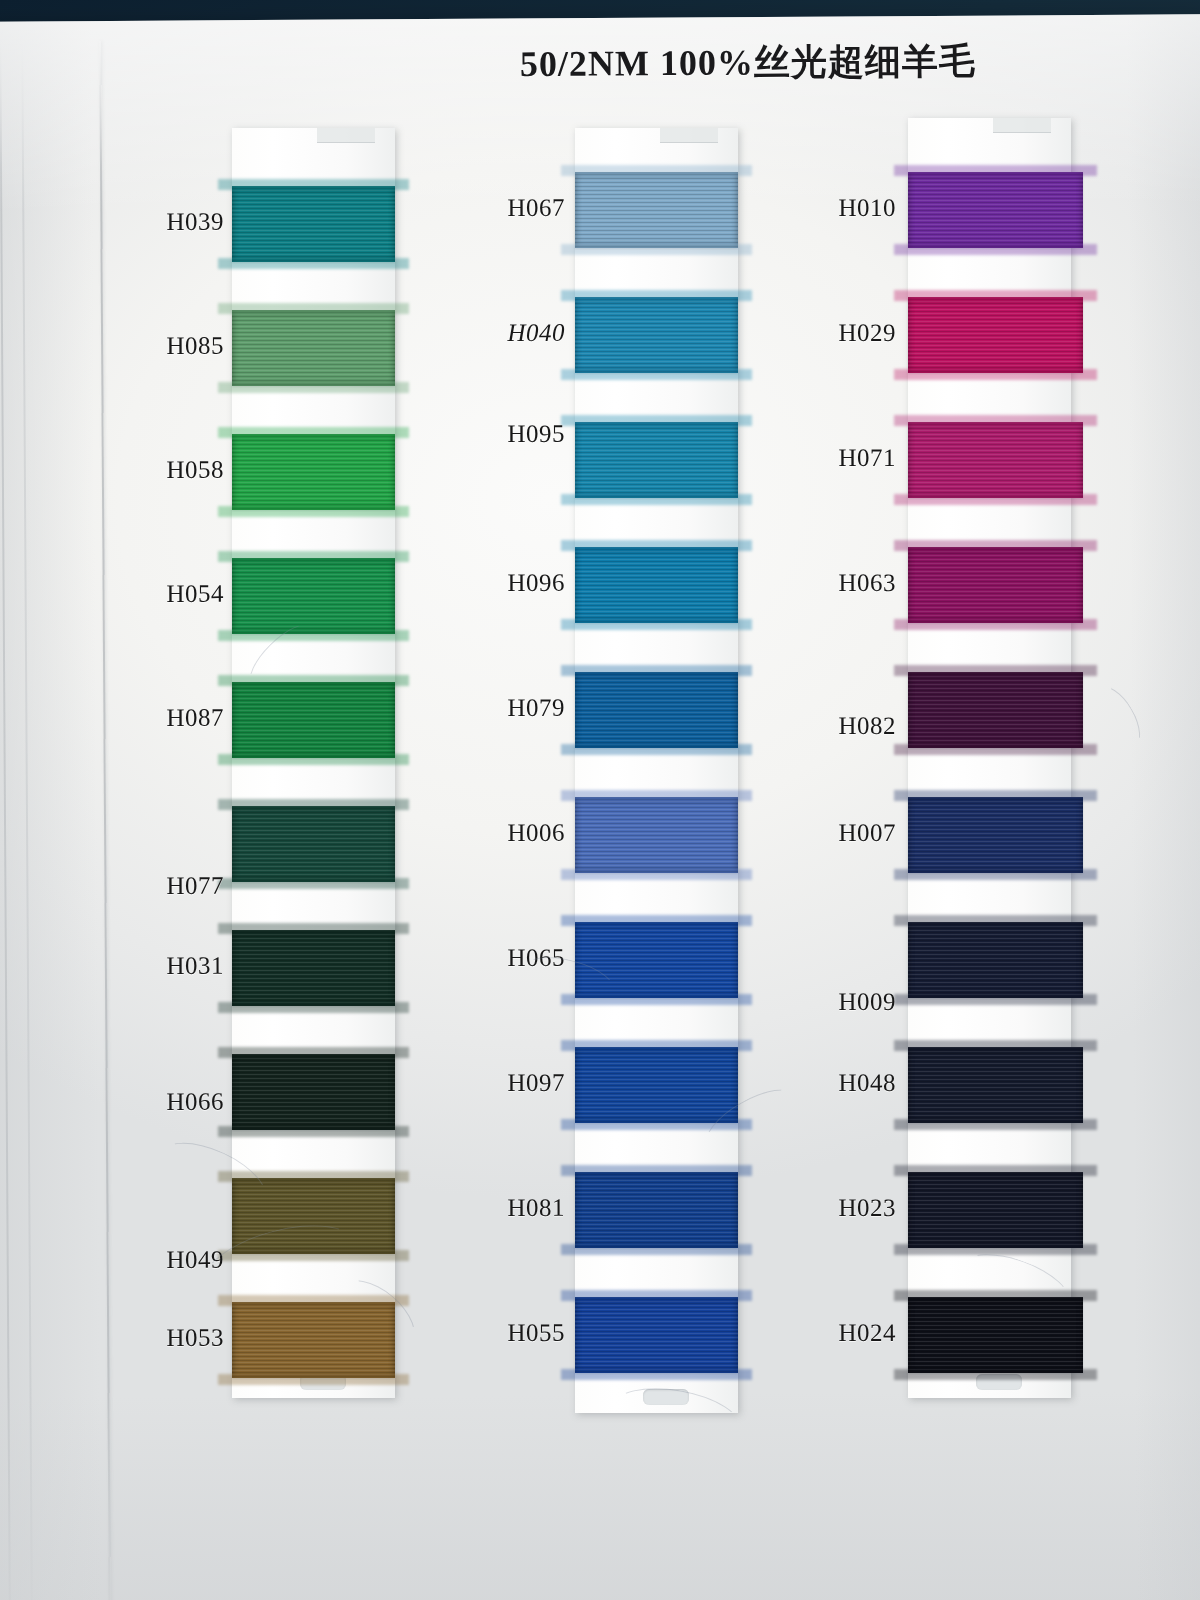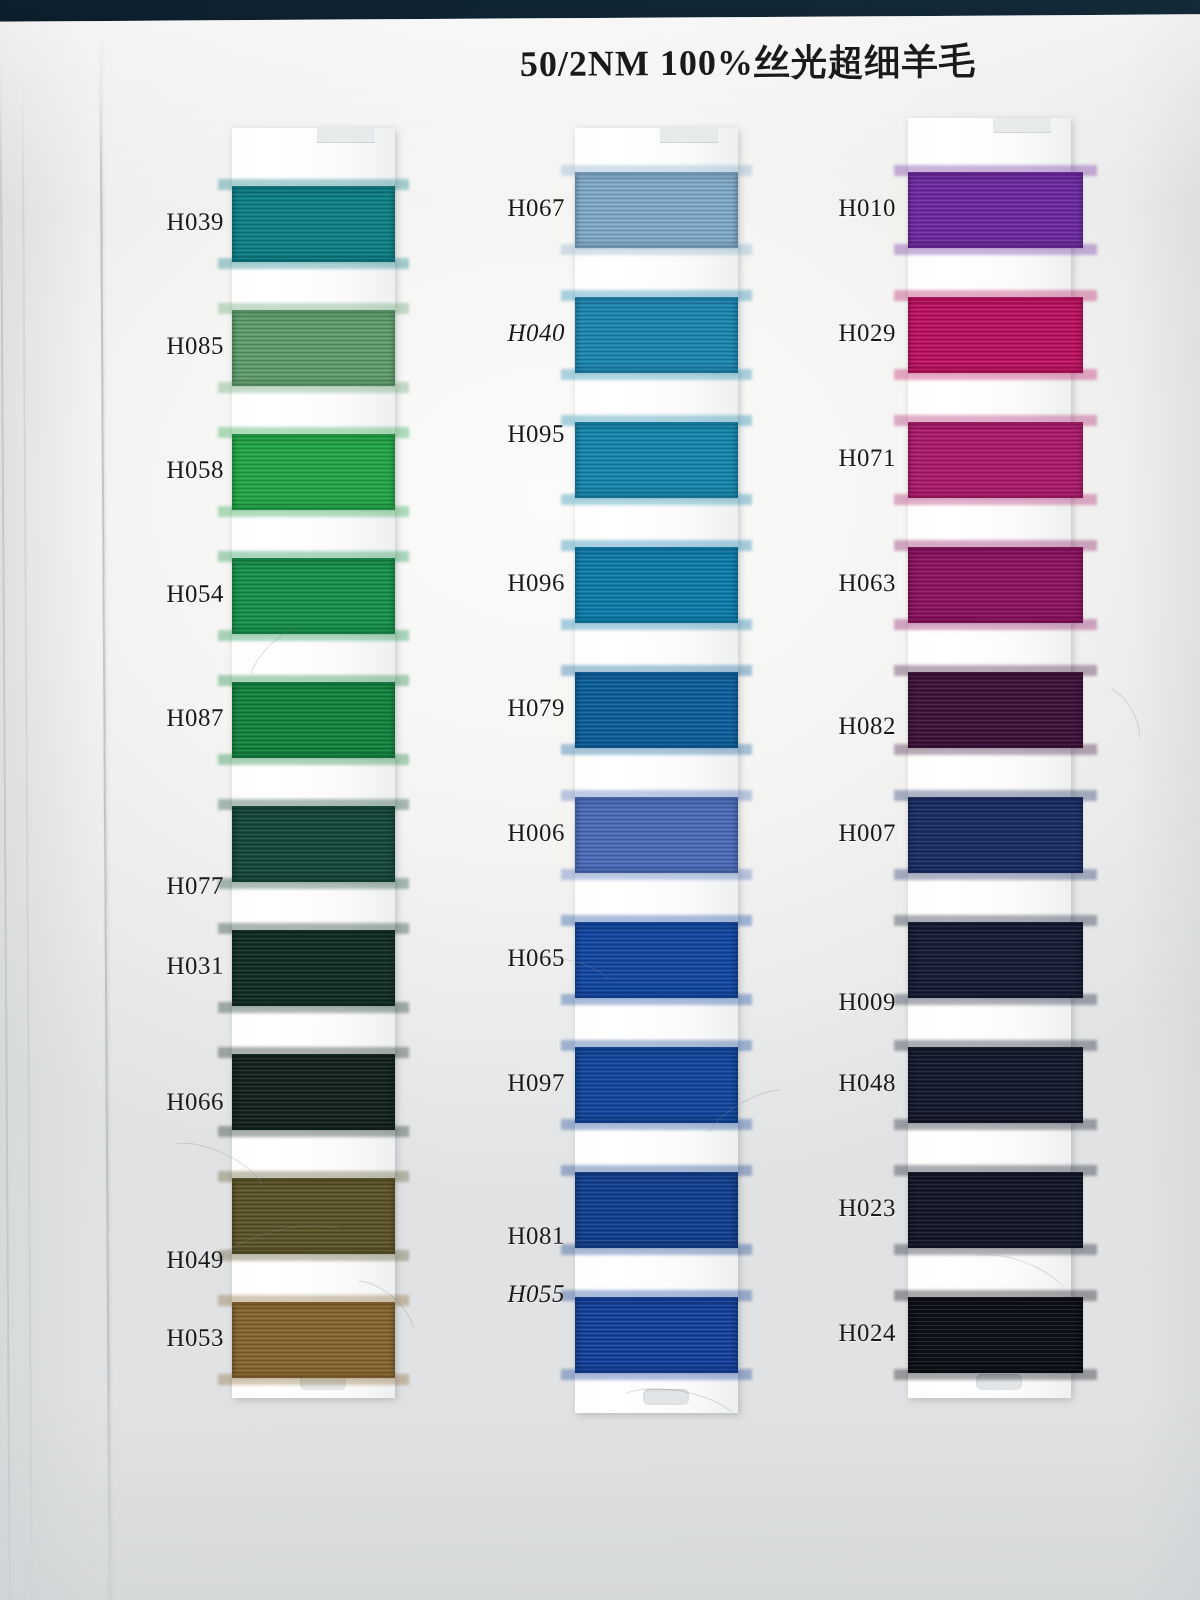--- a/index.html
+++ b/index.html
@@ -238,23 +238,23 @@
       <div class="label" style="top: 569px; left: -8px; transform: rotate(-0.2deg);">H096</div>
       <div class="swatch" style="top: 672px; background-color: rgb(13, 95, 156);"></div>
       <div class="label" style="top: 694px; left: -8px; transform: rotate(-0.2deg); font-family: Liberation Serif, serif;">H079</div>
       <div class="swatch" style="top: 797px; background-color: rgb(74, 108, 184);"></div>
       <div class="label" style="top: 819px; left: -8px; transform: rotate(-0.2deg);">H006</div>
       <div class="swatch" style="top: 922px; background-color: rgb(19, 70, 160);"></div>
       <div class="label" style="top: 944px; left: -8px; transform: rotate(-0.2deg);">H065</div>
       <div class="swatch" style="top: 1047px; background-color: rgb(18, 69, 155);"></div>
       <div class="label" style="top: 1069px; left: -8px; transform: rotate(-0.2deg);">H097</div>
       <div class="swatch" style="top: 1172px; background-color: rgb(18, 63, 141);"></div>
-      <div class="label" style="top: 1222px; left: -8px; transform: rotate(-0.2deg); text-align: right;">H081</div>
+      <div class="label" style="top: 1194px; left: -8px; transform: rotate(-0.2deg); text-align: right;">H081</div>
       <div class="swatch" style="top: 1297px; background-color: rgb(20, 64, 154);"></div>
-      <div class="label" style="top: 1280px; left: -8px; transform: rotate(-0.2deg); font-style: italic;">H055</div>
+      <div class="label" style="top: 1319px; left: -8px; transform: rotate(-0.2deg);">H055</div>
     </div>
   <div class="column col-3">
     <div class="strip">
       <div class="tab-top"></div>
       <div class="tab-bottom"></div>
     </div>
   <div class="swatch" style="top: 172px; background-color: rgb(109, 42, 158);"></div>
       <div class="label" style="top: 194px; left: -12px; transform: rotate(-0.15deg); font-family: Liberation Serif, serif;">H010</div>
       <div class="swatch" style="top: 297px; background-color: rgb(187, 18, 96);"></div>
       <div class="label" style="top: 319px; left: -12px; transform: rotate(-0.15deg);">H029</div>

